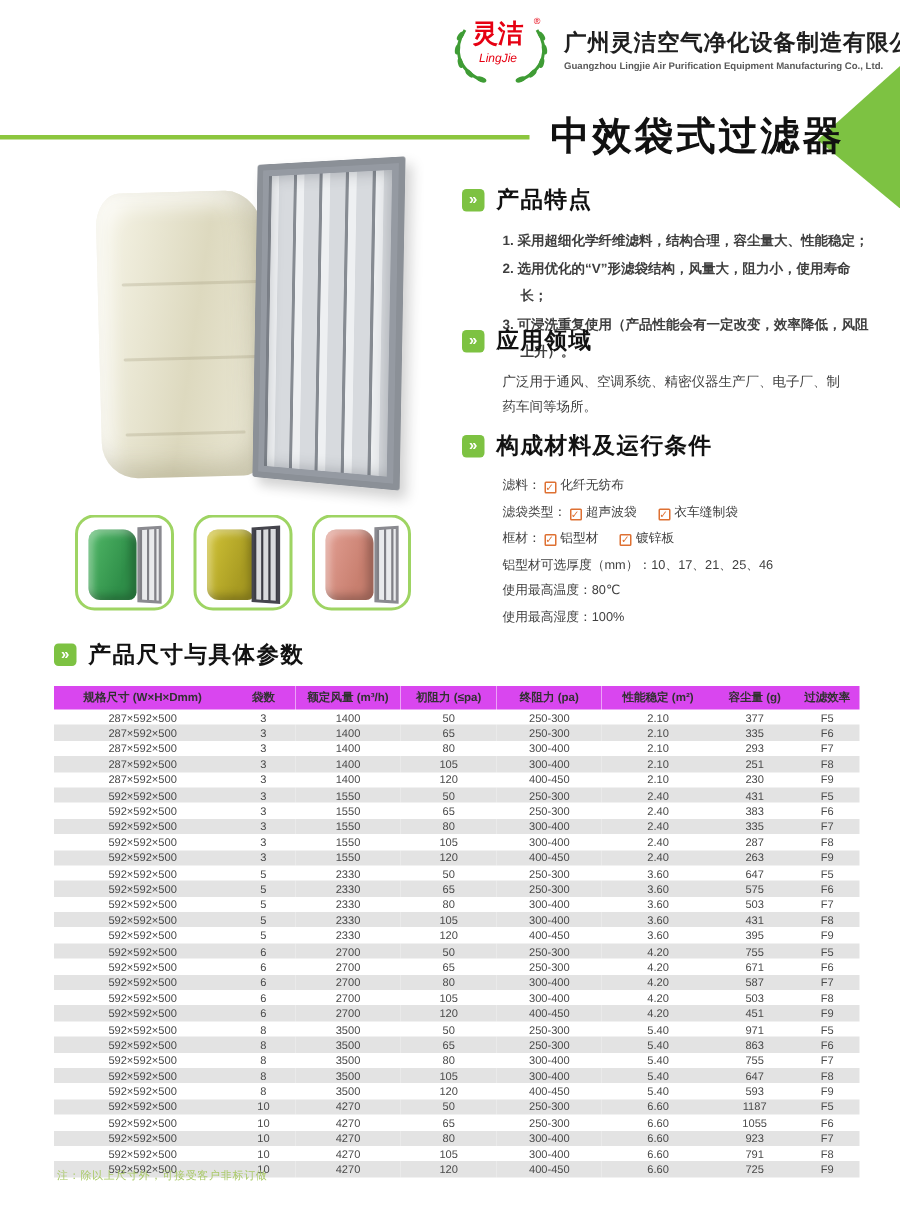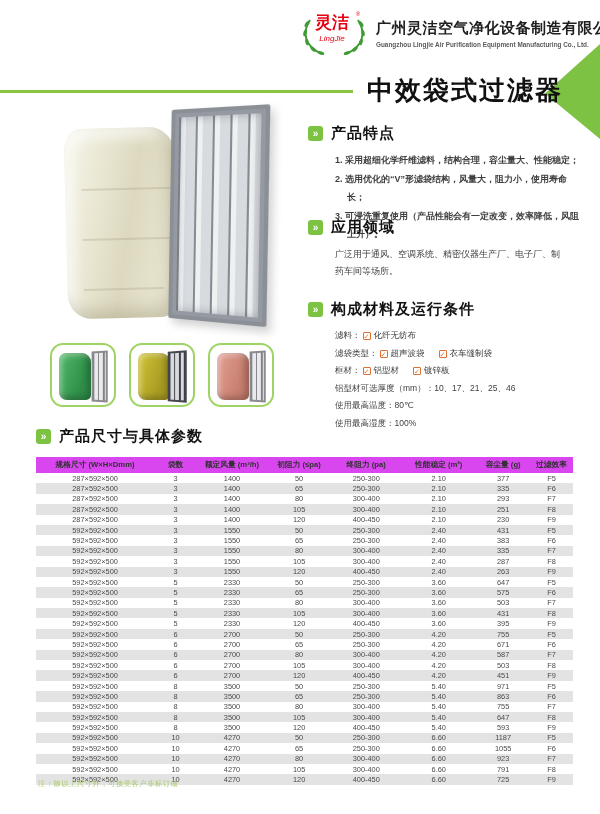--- a/index.html
+++ b/index.html
@@ -161,21 +161,21 @@
   </div>
 
   <div class="section" style="top:218px;">
     <div class="sec-head">
       <span class="chev"></span>
       <span class="sec-title">应用领域</span>
     </div>
     <div class="apps-body">广泛用于通风、空调系统、精密仪器生产厂、电子厂、制药车间等场所。</div>
   </div>
 
-  <div class="section" style="top:288px;margin-top:12px;">
+  <div class="section" style="top:288px;">
     <div class="sec-head">
       <span class="chev"></span>
       <span class="sec-title">构成材料及运行条件</span>
     </div>
     <div class="materials-list">
         <div class="mat-line"><span class="mat-label">滤料：</span><span class="checkbox">✓</span><span class="check-label">化纤无纺布</span></div>
         <div class="mat-line"><span class="mat-label">滤袋类型：</span><span class="checkbox">✓</span><span class="check-label">超声波袋</span><span class="checkbox">✓</span><span class="check-label">衣车缝制袋</span></div>
         <div class="mat-line"><span class="mat-label">框材：</span><span class="checkbox">✓</span><span class="check-label">铝型材</span><span class="checkbox">✓</span><span class="check-label">镀锌板</span></div>
         <div class="mat-line">铝型材可选厚度（mm）：10、17、21、25、46</div>
         <div class="mat-line">使用最高温度：80℃</div>

